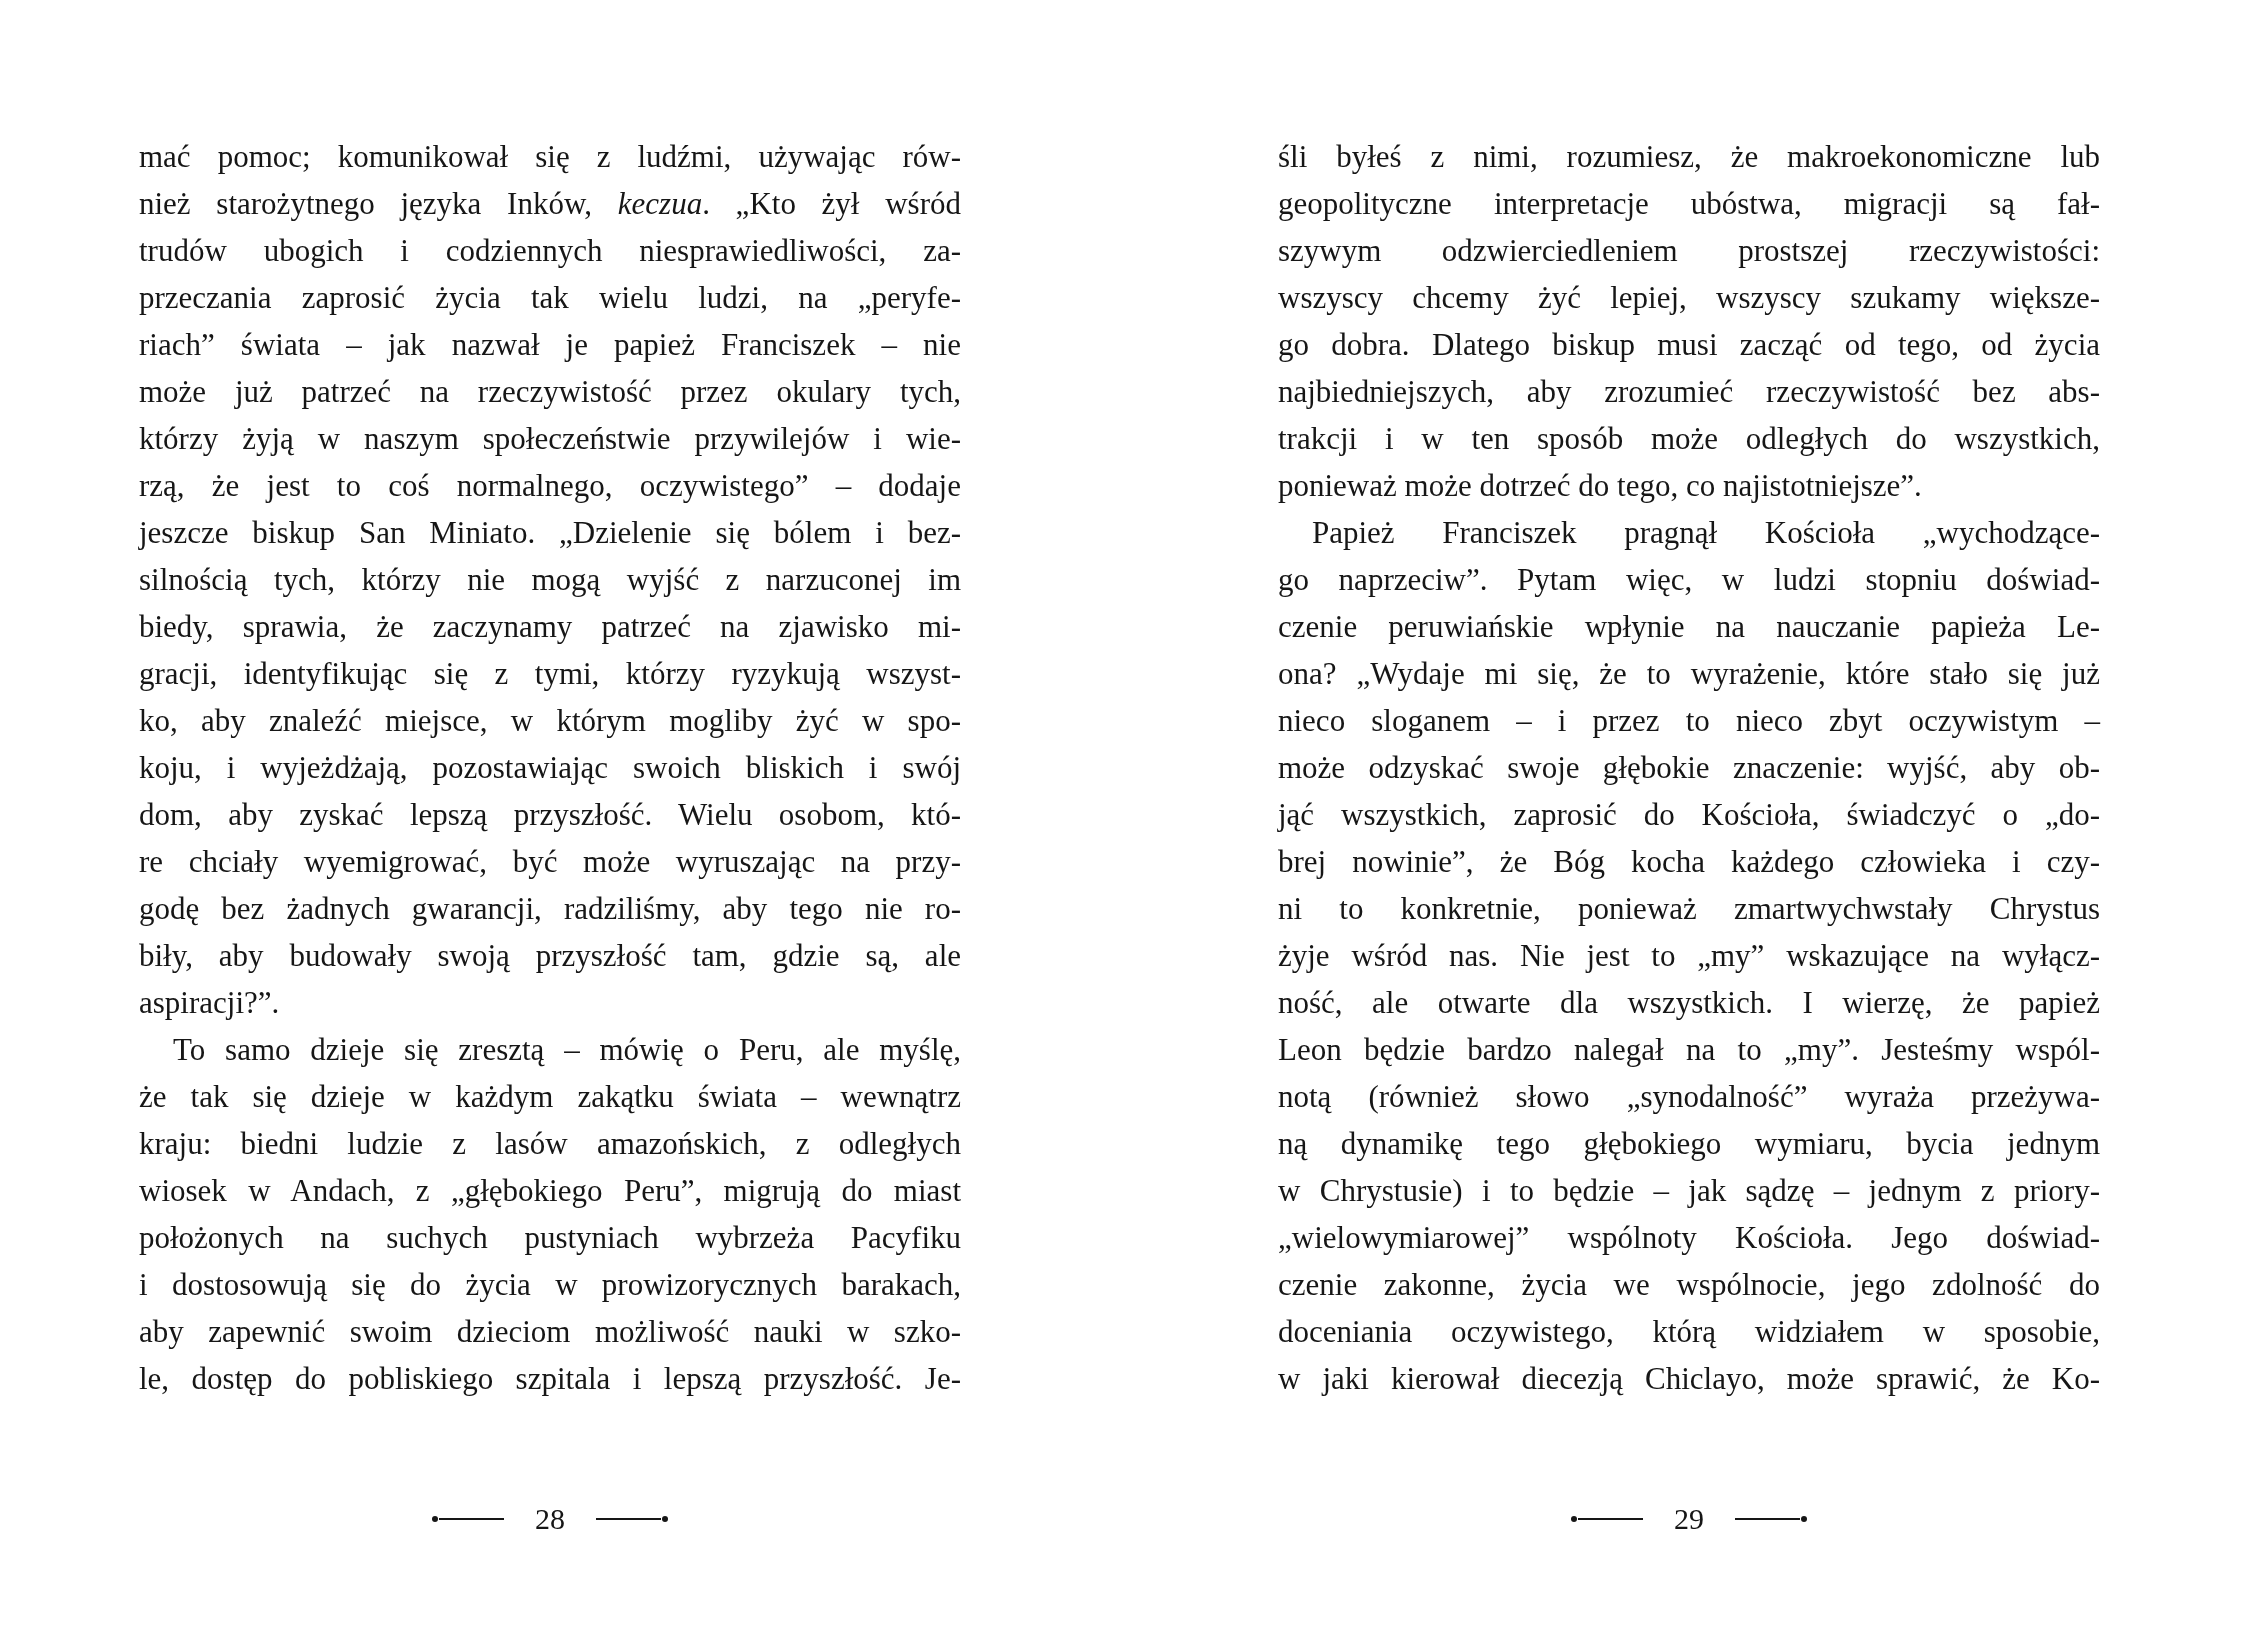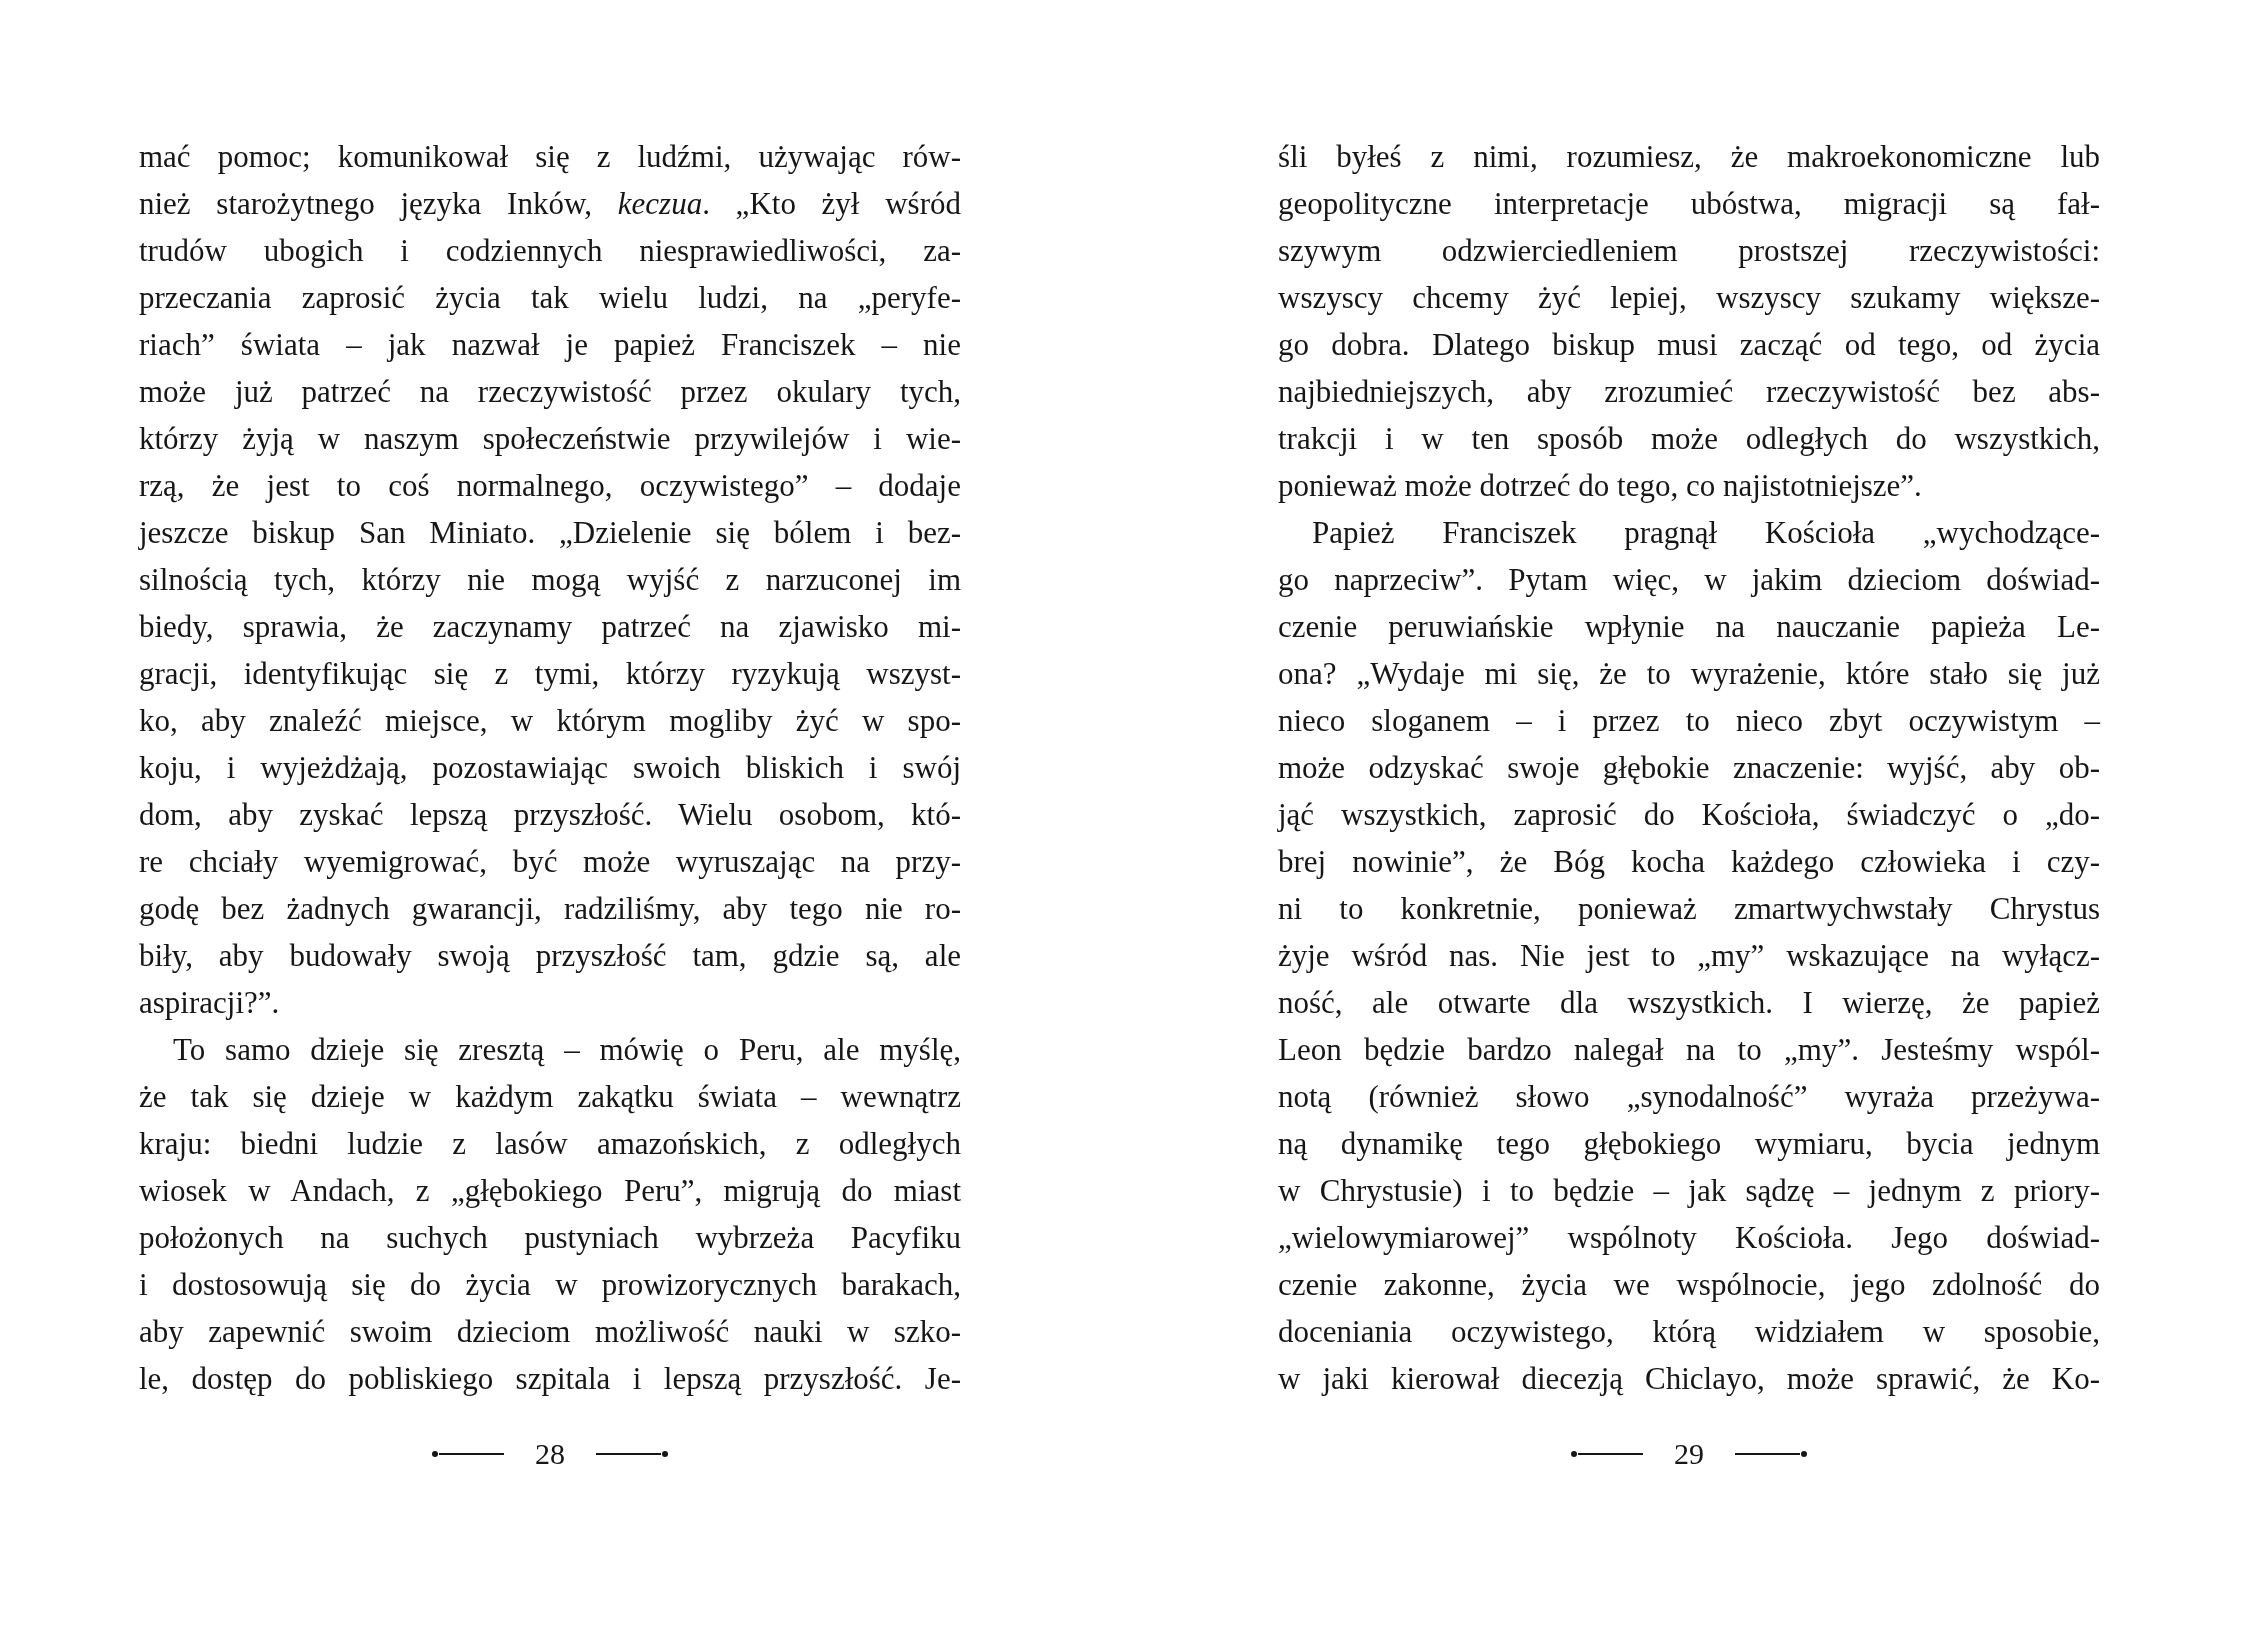--- a/index.html
+++ b/index.html
@@ -34,21 +34,21 @@
   }
   .line.indent { padding-left: 34px; }
   .line.end {
     text-align: left;
     text-align-last: left;
   }
   .line i { font-style: italic; }
 
   .footer {
     position: absolute;
-    top: 1430px;
+    top: 1495px;
     width: 822px;
     height: 48px;
     display: flex;
     align-items: center;
     justify-content: center;
   }
   #left-footer  { left: 139px; }
   #right-footer { left: 1278px; }
   .orn-dot {
     width: 6.1px;
@@ -109,21 +109,21 @@
   <div id="right-column" class="text-column">
       <div class="line">śli byłeś z nimi, rozumiesz, że makroekonomiczne lub</div>
       <div class="line">geopolityczne interpretacje ubóstwa, migracji są fał-</div>
       <div class="line">szywym odzwierciedleniem prostszej rzeczywistości:</div>
       <div class="line">wszyscy chcemy żyć lepiej, wszyscy szukamy większe-</div>
       <div class="line">go dobra. Dlatego biskup musi zacząć od tego, od życia</div>
       <div class="line">najbiedniejszych, aby zrozumieć rzeczywistość bez abs-</div>
       <div class="line">trakcji i w ten sposób może odległych do wszystkich,</div>
       <div class="line end">ponieważ może dotrzeć do tego, co najistotniejsze”.</div>
       <div class="line indent">Papież Franciszek pragnął Kościoła „wychodzące-</div>
-      <div class="line">go naprzeciw”. Pytam więc, w jakim dzieciom doświad-</div>
+      <div class="line">go naprzeciw”. Pytam więc, w ludzi stopniu doświad-</div>
       <div class="line">czenie peruwiańskie wpłynie na nauczanie papieża Le-</div>
       <div class="line">ona? „Wydaje mi się, że to wyrażenie, które stało się już</div>
       <div class="line">nieco sloganem – i przez to nieco zbyt oczywistym –</div>
       <div class="line">może odzyskać swoje głębokie znaczenie: wyjść, aby ob-</div>
       <div class="line">jąć wszystkich, zaprosić do Kościoła, świadczyć o „do-</div>
       <div class="line">brej nowinie”, że Bóg kocha każdego człowieka i czy-</div>
       <div class="line">ni to konkretnie, ponieważ zmartwychwstały Chrystus</div>
       <div class="line">żyje wśród nas. Nie jest to „my” wskazujące na wyłącz-</div>
       <div class="line">ność, ale otwarte dla wszystkich. I wierzę, że papież</div>
       <div class="line">Leon będzie bardzo nalegał na to „my”. Jesteśmy wspól-</div>

